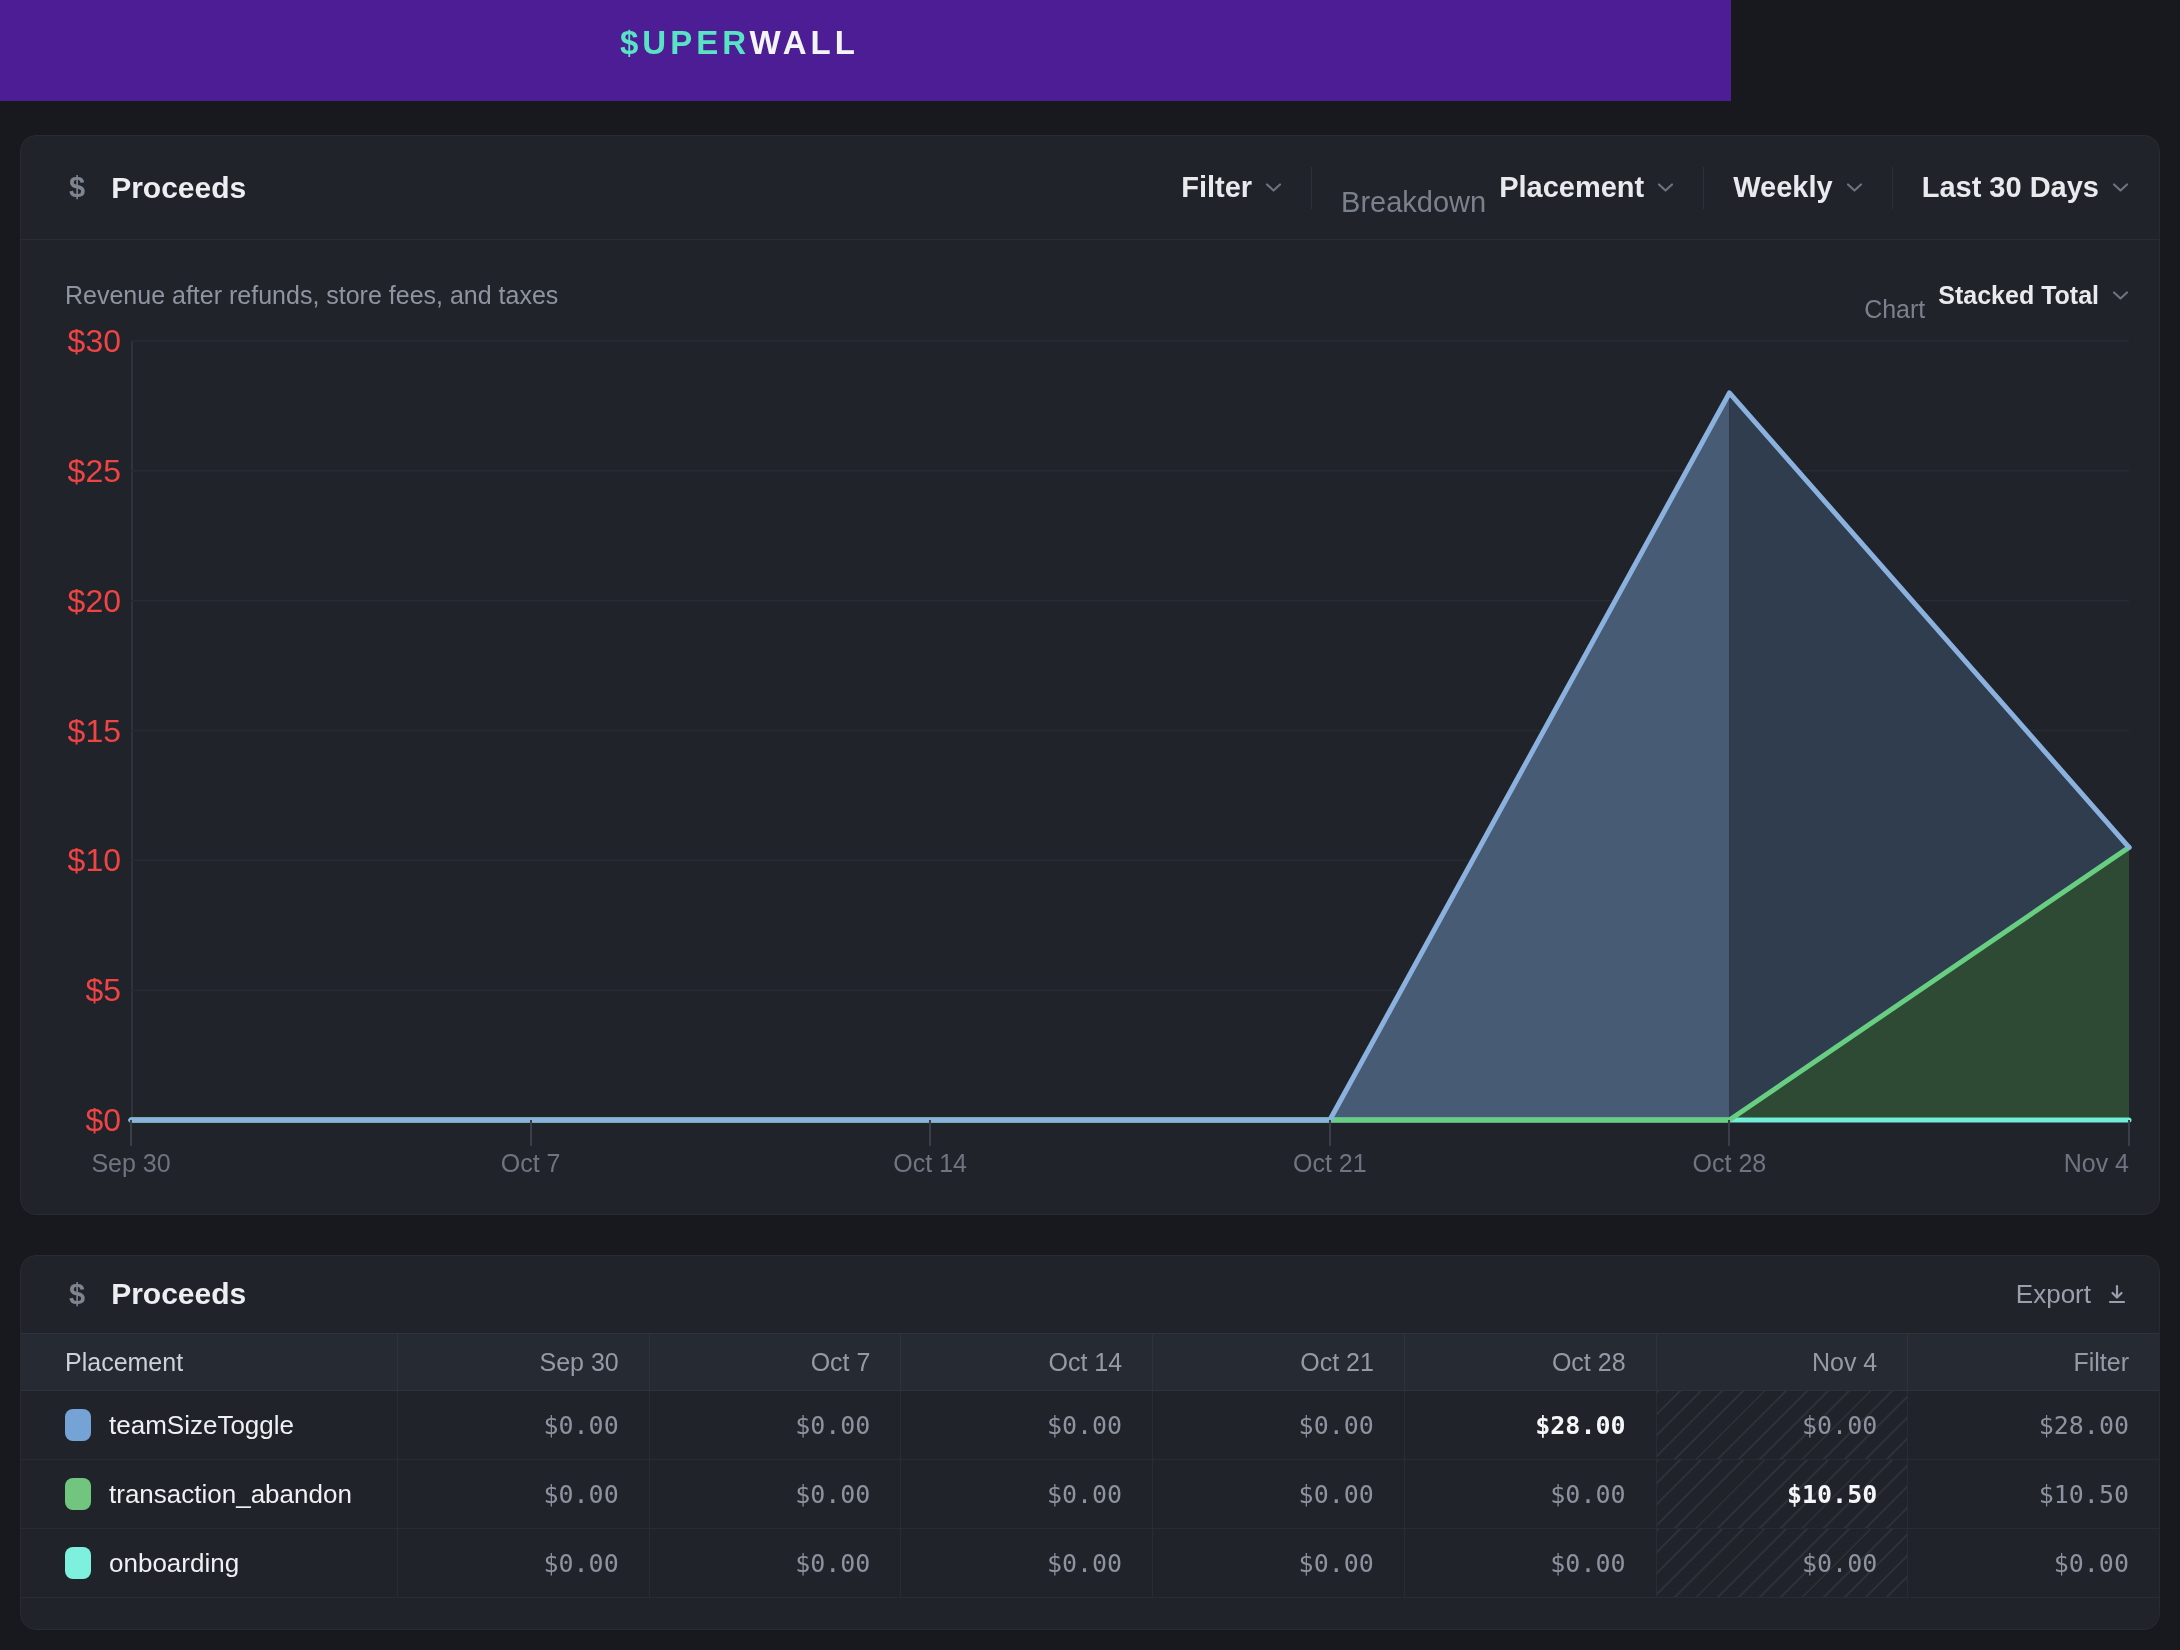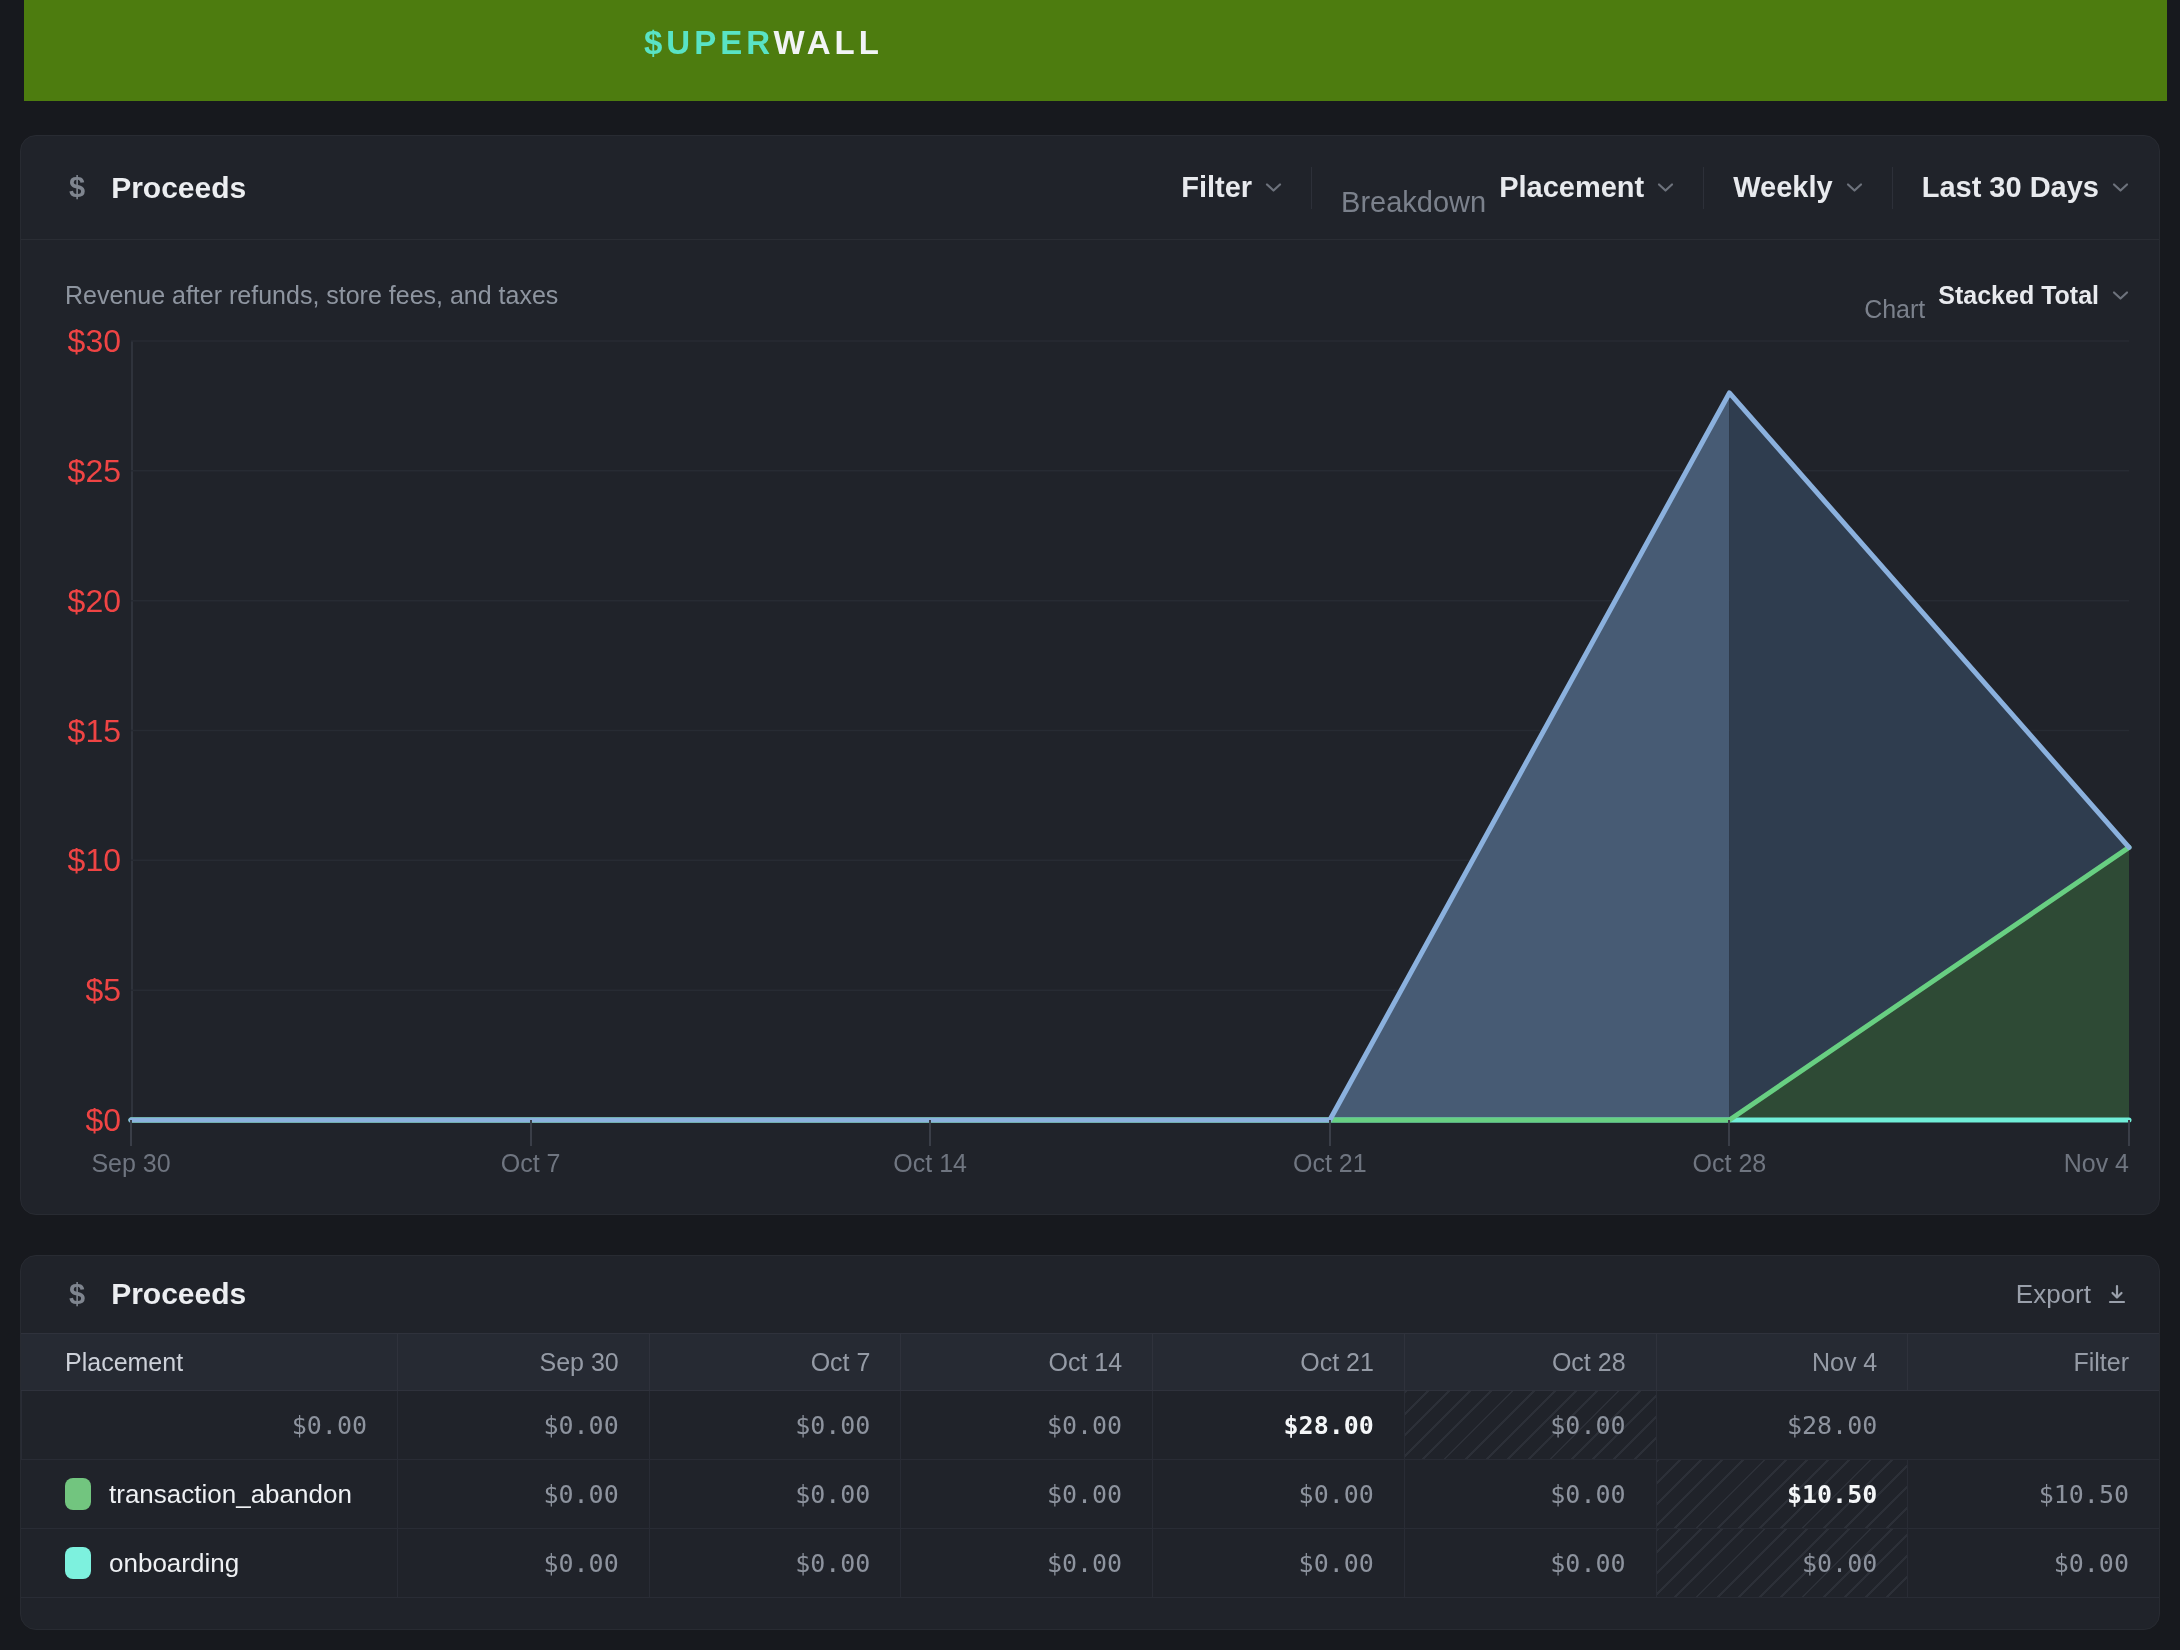--- a/index.html
+++ b/index.html
@@ -5,21 +5,21 @@
   * { margin:0; padding:0; box-sizing:border-box; }
   html,body { width:2180px; height:1650px; }
   body {
     position:relative;
     background:#17191e;
     font-family:"Liberation Sans", sans-serif;
     overflow:hidden;
   }
 
   
-  .topbar { position:absolute; left:0; top:0; width:2143px; height:101px; background:#4d7c0f;margin-left:24px; }
+  .topbar { position:absolute; left:0; top:0; width:1731px; height:101px; background:#4c1d95; }
   .logo { position:absolute; left:620px; top:24px; font-size:33px; font-weight:800; letter-spacing:4px; }
   .logo-a { color:#59e3c5; }
   .logo-b { color:#f2f4f6; }
 
   
   .panel {
     position:absolute; left:20px; width:2140px;
     background:#20232a; border:1px solid #282b32; border-radius:16px;
   }
   #chart-panel { top:135px; height:1080px; }
@@ -191,20 +191,24 @@
       <div class="th">Sep 30</div>
       <div class="th">Oct 7</div>
       <div class="th">Oct 14</div>
       <div class="th">Oct 21</div>
       <div class="th">Oct 28</div>
       <div class="th">Nov 4</div>
       <div class="th">Filter</div>
     </div>
   <div class="grid-body" id="grid-body">
       <div class="tr">
+        <div class="td first">
+          <span class="swatch" style="background: rgb(118, 163, 214);"></span>
+          <span>teamSizeToggle</span>
+        </div>
         <div class="td">$0.00</div>
         <div class="td">$0.00</div>
         <div class="td">$0.00</div>
         <div class="td">$0.00</div>
         <div class="td bold">$28.00</div>
         <div class="td hatch">$0.00</div>
         <div class="td">$28.00</div>
       </div>
       <div class="tr">
         <div class="td first">

